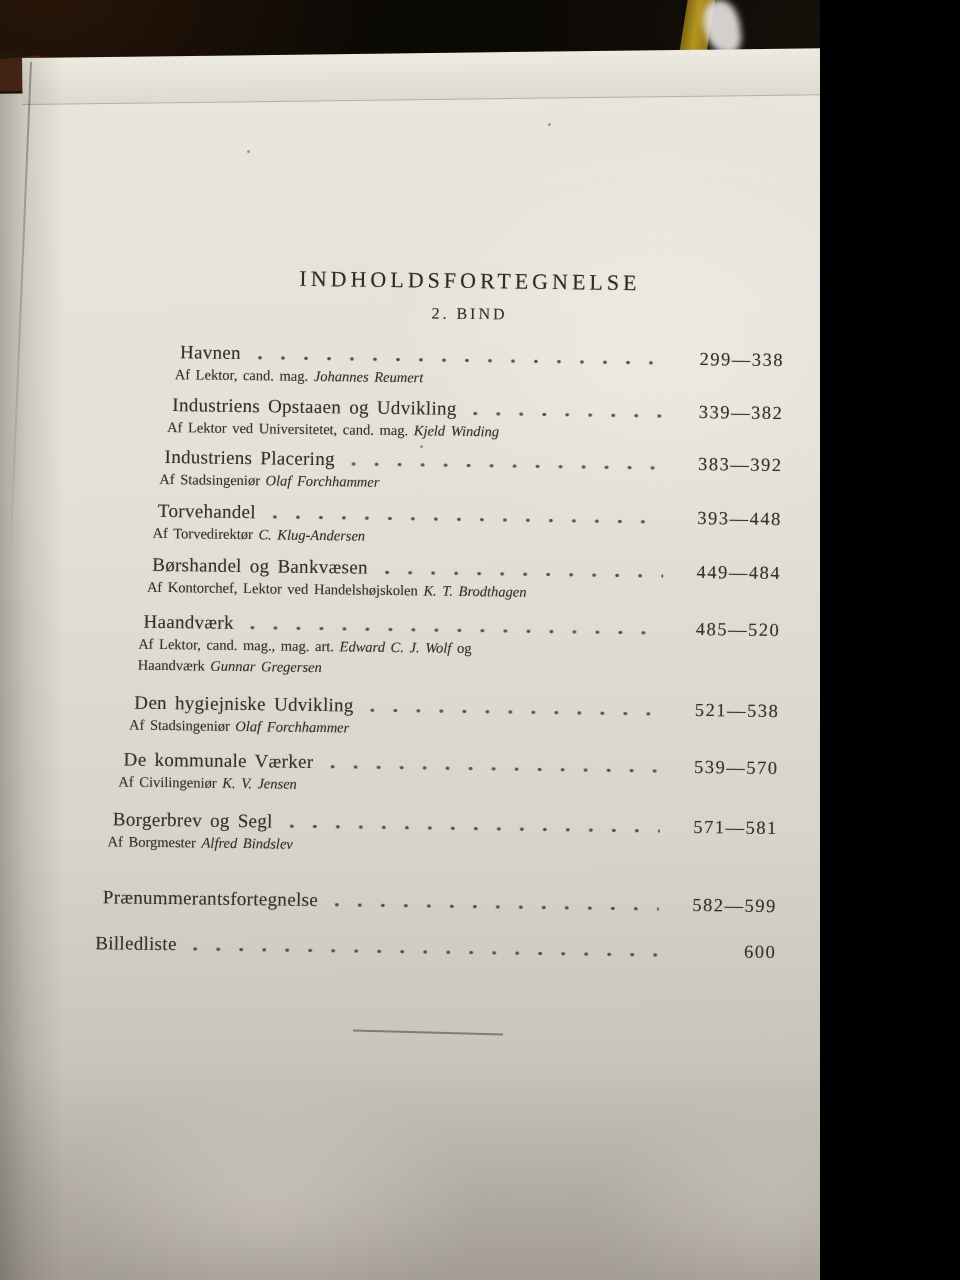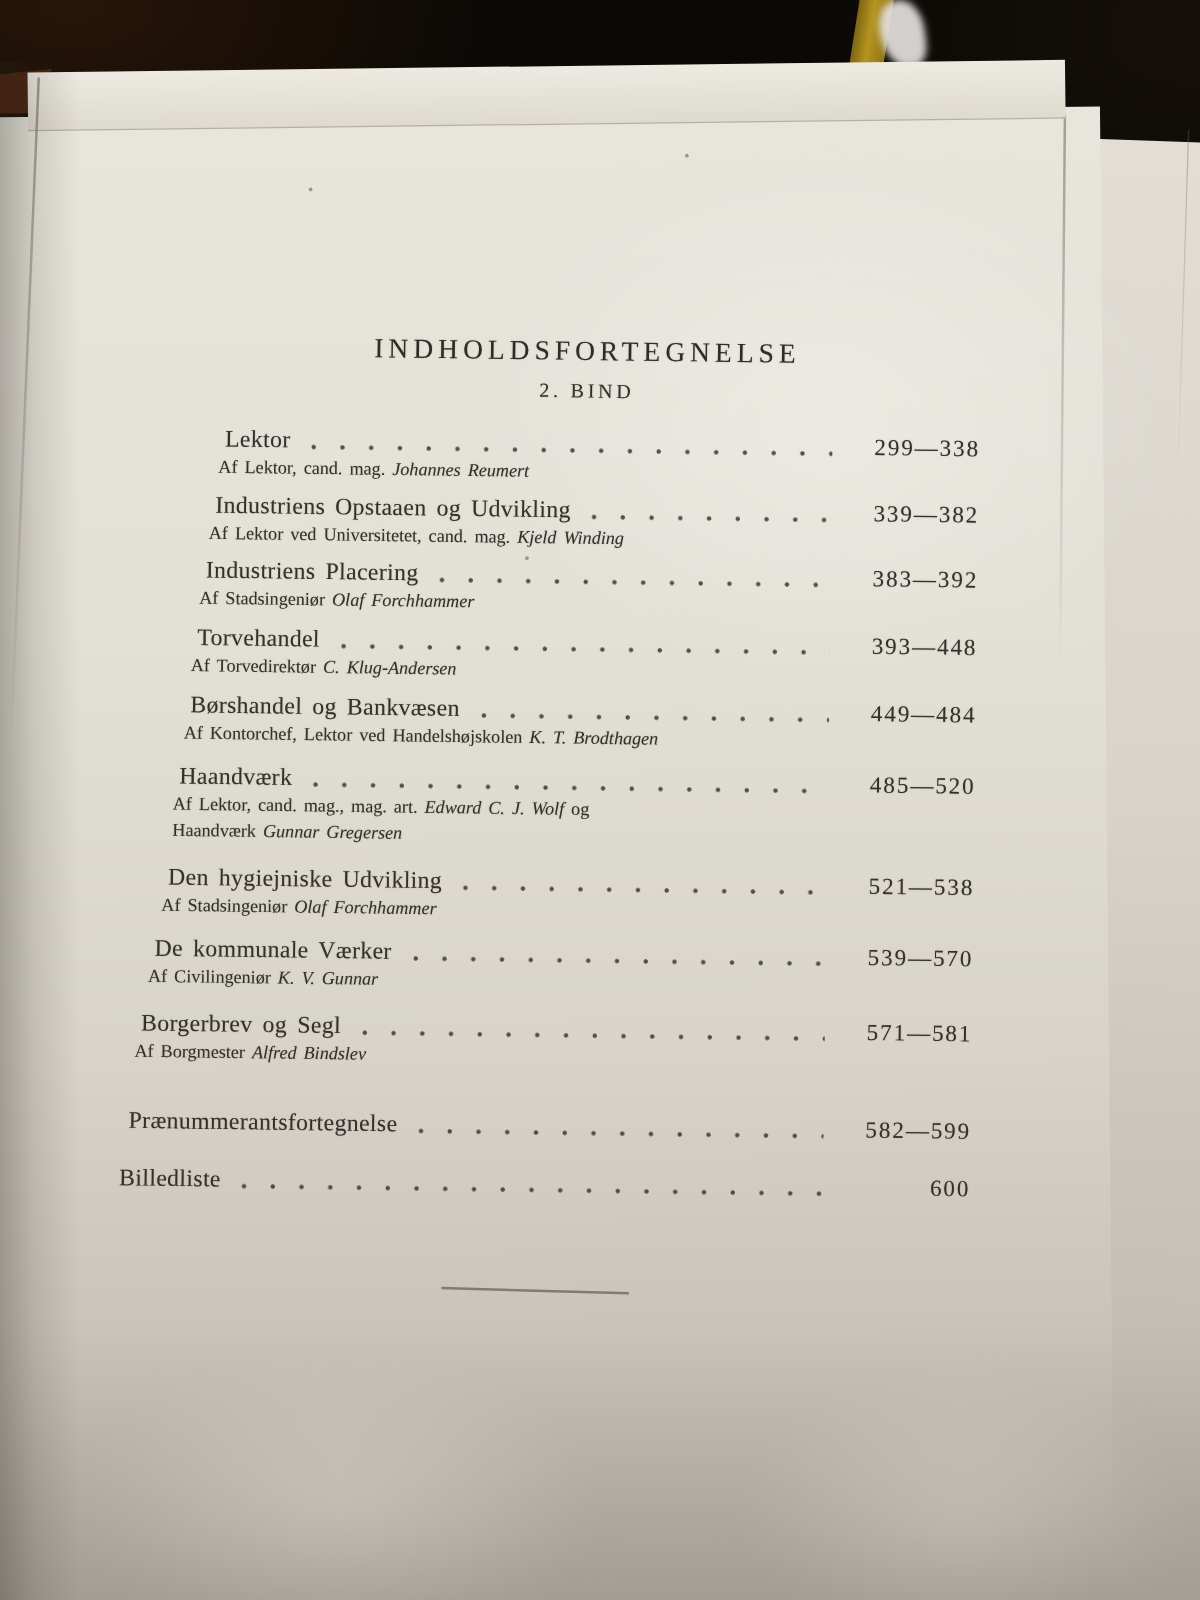--- a/index.html
+++ b/index.html
@@ -1,20 +1,20 @@
 <!DOCTYPE html>
 <html><head>
 <meta charset="utf-8">
 <style>
   html,body{margin:0;padding:0;background:#000;}
-  .photo{position:relative;width:960px;height:1280px;overflow:hidden;
+  .photo{position:relative;width:804px;height:1280px;overflow:hidden;
          background:radial-gradient(ellipse 480px 300px at 6% 0%, #281508 0%, rgba(40,21,8,0) 70%),
                     radial-gradient(ellipse 400px 240px at 100% 2%, #16100a 0%, rgba(22,16,10,0) 75%),
                     #0b0906;
-         font-family:"Liberation Serif","DejaVu Serif",serif;}
+         font-family:"Liberation Serif","DejaVu Serif",serif;padding-left:16px;}
   .yellow-strip{position:absolute;left:684px;top:-8px;width:27px;height:64px;
          transform:rotate(9deg);background:linear-gradient(90deg,#7d6512,#b5951f 45%,#8f7414);}
   .white-blob{position:absolute;left:704px;top:0px;width:36px;height:54px;
          background:rgba(228,224,221,0.92);border-radius:45% 55% 35% 65%;
          transform:rotate(-7deg);filter:blur(3px);}
   .cover-notch{position:absolute;left:0;top:55px;width:42px;height:36px;background:#4a2310;
          clip-path:polygon(0 12%,100% 0,52% 100%,0 100%);}
   .under-page{position:absolute;left:560px;top:100px;width:600px;height:1300px;
          transform:rotate(2deg);transform-origin:top left;
          background:linear-gradient(180deg,#e2ded6 0%,#d8d4cb 40%,#b3aca3 100%);}
@@ -105,21 +105,21 @@
 
   <div class="content">
     <div class="header">
       <div class="page-title">INDHOLDSFORTEGNELSE</div>
       <div class="page-subtitle">2. BIND</div>
     </div>
 
     <div class="toc">
   <div class="toc-entry">
     <div class="entry-main">
-      <span class="entry-title">Lektor</span>
+      <span class="entry-title">Havnen</span>
       <span class="dots"></span>
       <span class="entry-pages">299—338</span>
     </div>
     <div class="entry-authors">
             <div class="author-line"><span>Af Lektor, cand. mag. </span><i>Johannes Reumert</i></div>
           </div>
   </div>
 
   <div class="toc-entry">
     <div class="entry-main">
@@ -188,21 +188,21 @@
           </div>
   </div>
 
   <div class="toc-entry">
     <div class="entry-main">
       <span class="entry-title">De kommunale Værker</span>
       <span class="dots"></span>
       <span class="entry-pages">539—570</span>
     </div>
     <div class="entry-authors">
-            <div class="author-line"><span>Af Civilingeniør </span><i>K. V. Gunnar</i></div>
+            <div class="author-line"><span>Af Civilingeniør </span><i>K. V. Jensen</i></div>
           </div>
   </div>
 
   <div class="toc-entry">
     <div class="entry-main">
       <span class="entry-title">Borgerbrev og Segl</span>
       <span class="dots"></span>
       <span class="entry-pages">571—581</span>
     </div>
     <div class="entry-authors">

